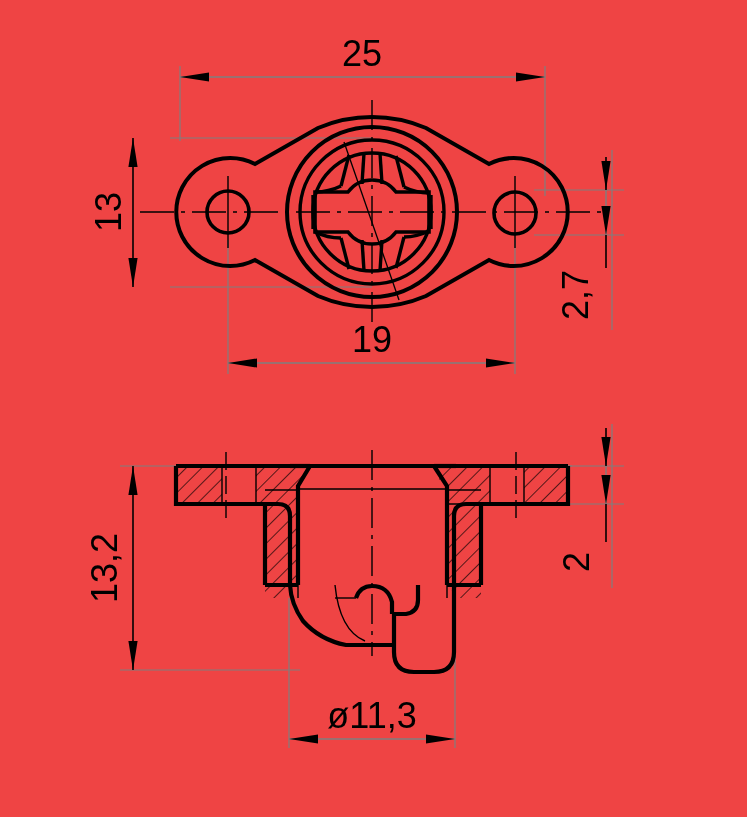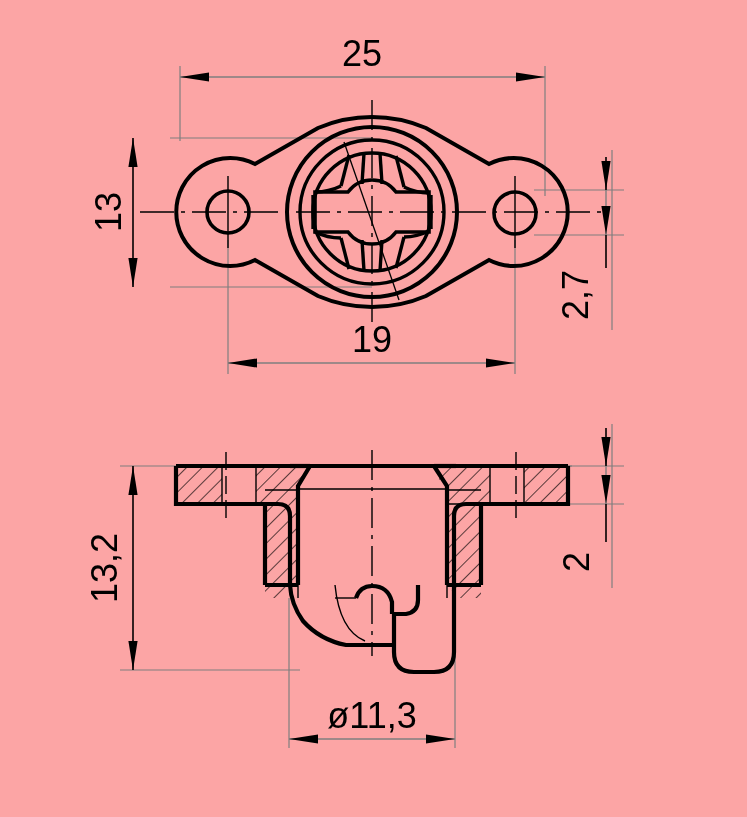--- a/index.html
+++ b/index.html
@@ -8,21 +8,21 @@
     padding: 0;
     background: #ffffff;
   }
   body {
     font-family: "Liberation Sans", sans-serif;
   }
   #sheet {
     position: relative;
     width: 747px;
     height: 817px;
-    background: #fca5a5;
+    background: #ef4444;
     overflow: hidden;
   }
   #drawing {
     position: absolute;
     top: 0;
     left: 0;
     width: 747px;
     height: 817px;
   }
   .dim-text {

